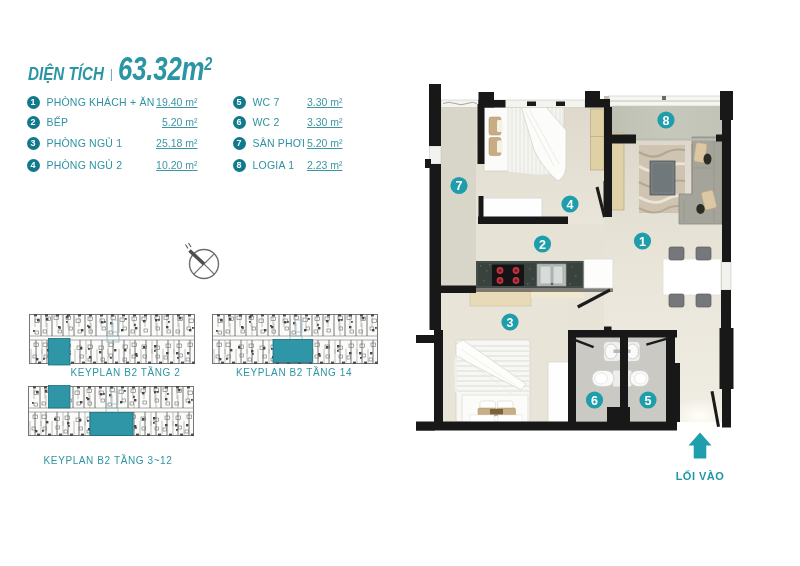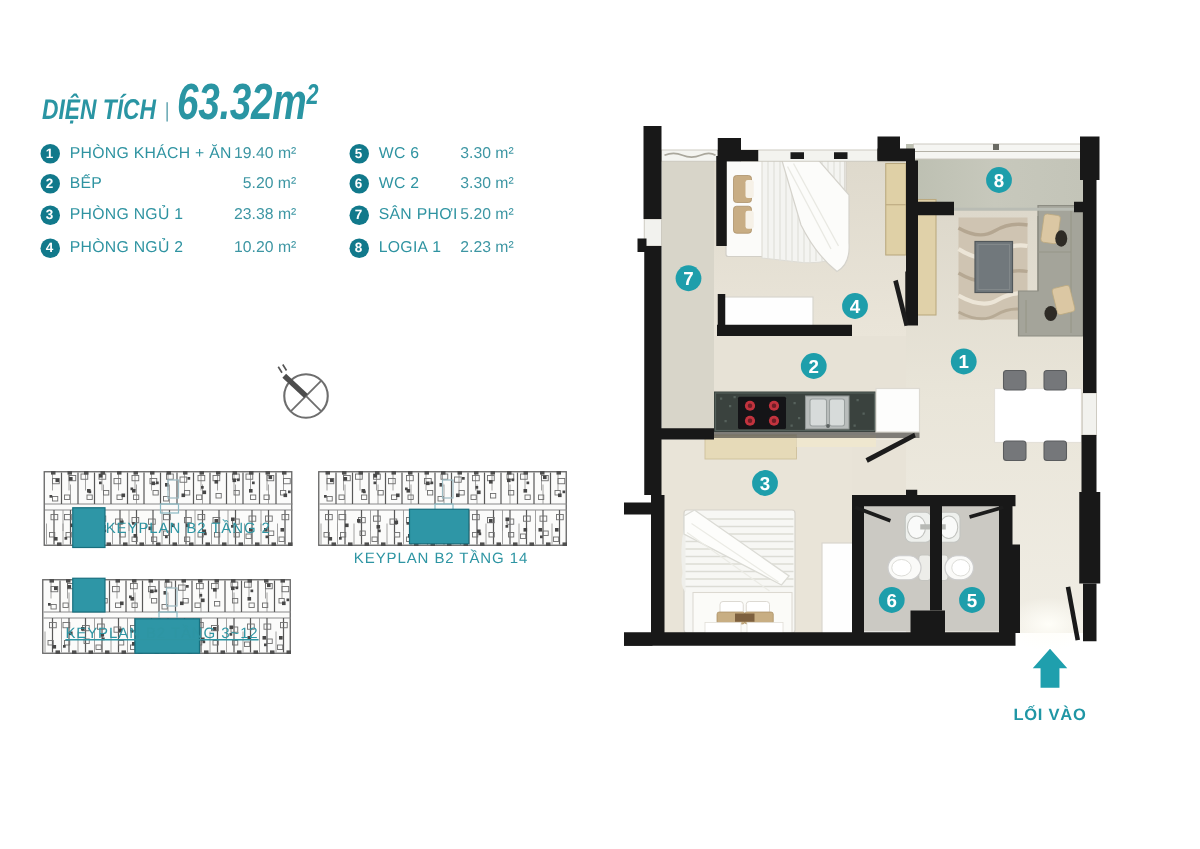--- a/index.html
+++ b/index.html
@@ -5,21 +5,21 @@
   html,body{margin:0;padding:0;background:#fff;}
   body{width:800px;height:566px;position:relative;overflow:hidden;
        font-family:"Liberation Sans", sans-serif;}
   .abs{position:absolute;}
   .row{position:absolute;height:13px;line-height:13px;}
   .num{position:absolute;left:0;top:0;width:13px;height:13px;border-radius:50%;
        background:#11798b;color:#fff;font-size:9px;font-weight:bold;
        text-align:center;line-height:13.5px;}
   .lbl{position:absolute;left:20px;top:0;font-size:10.5px;color:#2e93a1;
        letter-spacing:.2px;white-space:nowrap;}
-  .val{position:absolute;right:0;top:0;font-size:10.5px;color:#3d96a3;}
+  .val{position:absolute;right:0;top:0;font-size:10.5px;color:#3d96a3;text-decoration:underline;}
   .kplbl{position:absolute;font-size:10px;color:#2e95a3;letter-spacing:.6px;
          white-space:nowrap;transform:translateX(-50%);}
 </style>
 </head>
 <body>
 
 <div class="abs" style="left:0;top:52px;width:400px;height:36px;font-style:italic;">
   <span style="position:absolute;left:28px;bottom:3px;font-size:19px;font-weight:bold;color:#2a95a3;letter-spacing:0;display:inline-block;transform:scaleX(.80);transform-origin:0 100%;">DIỆN TÍCH</span>
   <span style="position:absolute;left:109.5px;bottom:7px;font-size:13.5px;color:#74afb9;">|</span>
   <span style="position:absolute;left:118px;bottom:0;font-size:34px;font-weight:bold;color:#2a95a3;letter-spacing:-.3px;display:inline-block;transform:scaleX(.76);transform-origin:0 100%;">63.32m<sup style="font-size:19px;vertical-align:10px;letter-spacing:0;">2</sup></span>
@@ -33,32 +33,32 @@
 
 <div class="row" style="left:26.5px;top:116.2px;width:171px;">
   <span class="num">2</span>
     <span class="lbl">BẾP</span>
     <span class="val">5.20 m²</span>
 </div>
 
 <div class="row" style="left:26.5px;top:137.3px;width:171px;">
   <span class="num">3</span>
     <span class="lbl">PHÒNG NGỦ 1</span>
-    <span class="val">23.38 m²</span>
+    <span class="val">25.18 m²</span>
 </div>
 
 <div class="row" style="left:26.5px;top:159px;width:171px;">
   <span class="num">4</span>
     <span class="lbl">PHÒNG NGỦ 2</span>
     <span class="val">10.20 m²</span>
 </div>
 
 <div class="row" style="left:232.5px;top:95.6px;width:110px;">
   <span class="num">5</span>
-    <span class="lbl">WC 6</span>
+    <span class="lbl">WC 7</span>
     <span class="val">3.30 m²</span>
 </div>
 
 <div class="row" style="left:232.5px;top:116.2px;width:110px;">
   <span class="num">6</span>
     <span class="lbl">WC 2</span>
     <span class="val">3.30 m²</span>
 </div>
 
 <div class="row" style="left:232.5px;top:137.3px;width:110px;">
@@ -308,39 +308,39 @@
         <rect x="160" y="2" width="3" height="2.4"></rect>
         <rect x="164" y="49.6" width="3" height="2.4"></rect>
       </g>
       <rect x="79" y="24" width="12" height="6" fill="none" stroke="#8ab9c3" stroke-width="0.8"></rect>
       <rect x="84" y="8" width="7" height="12" fill="none" stroke="#9bbac2" stroke-width="0.8"></rect>
     </g>
 
   <rect x="20.5" y="26.5" width="21.5" height="26.5" fill="#2e96a6" stroke="#18707f" stroke-width="0.8"></rect>
 </svg>
 
-<div class="kplbl" style="left:108px;top:347px;padding-left:35px;">KEYPLAN B2 TẦNG 2</div>
+<div class="kplbl" style="left:108px;top:367px;padding-left:35px;">KEYPLAN B2 TẦNG 2</div>
 
 <svg class="abs" style="left:211px;top:312px;" width="168" height="54" viewBox="0 0 168 54">
   <use href="#bldg"></use>
 
   <rect x="62" y="27.5" width="39.5" height="23" fill="#2e96a6" stroke="#18707f" stroke-width="0.8"></rect>
 </svg>
 
 <div class="kplbl" style="left:294px;top:367px;">KEYPLAN B2 TẦNG 14</div>
 
 <svg class="abs" style="left:27px;top:384px;" width="168" height="54" viewBox="0 0 168 54">
   <use href="#bldg"></use>
 
   <rect x="21.5" y="1.5" width="21.5" height="22.5" fill="#2e96a6" stroke="#18707f" stroke-width="0.8"></rect>
 
   <rect x="63" y="28.5" width="43" height="23" fill="#2e96a6" stroke="#18707f" stroke-width="0.8"></rect>
 </svg>
 
-<div class="kplbl" style="left:108px;top:417px;text-decoration:underline;">KEYPLAN B2 TẦNG 3~12</div>
+<div class="kplbl" style="left:108px;top:455px;">KEYPLAN B2 TẦNG 3~12</div>
 
 <svg class="abs" style="left:410px;top:66px;" width="340" height="420" viewBox="410 66 340 420">
 <defs>
   <linearGradient id="gliv" x1="0" y1="0" x2="0" y2="1">
     <stop offset="0" stop-color="#ddd8cb"></stop>
     <stop offset="0.45" stop-color="#e9e5d9"></stop>
     <stop offset="1" stop-color="#f0ede4"></stop>
   </linearGradient>
   <linearGradient id="gbr" x1="0" y1="0" x2="0" y2="1">
     <stop offset="0" stop-color="#ded9cc"></stop>

